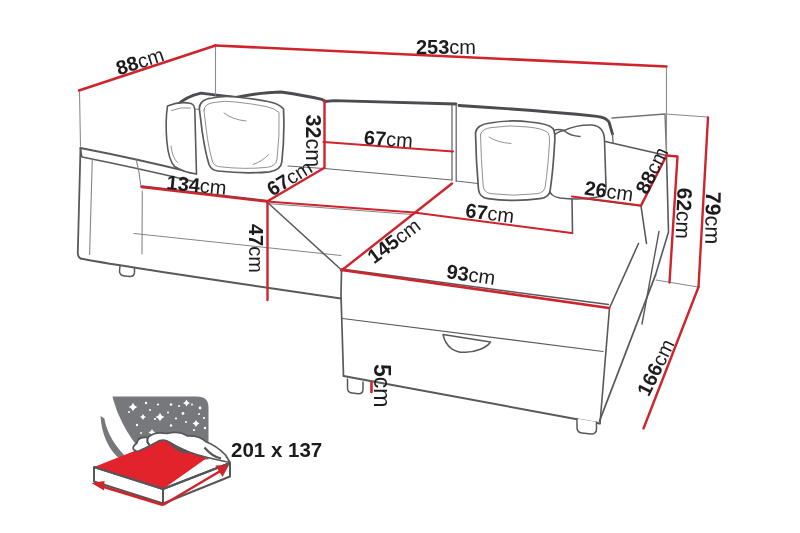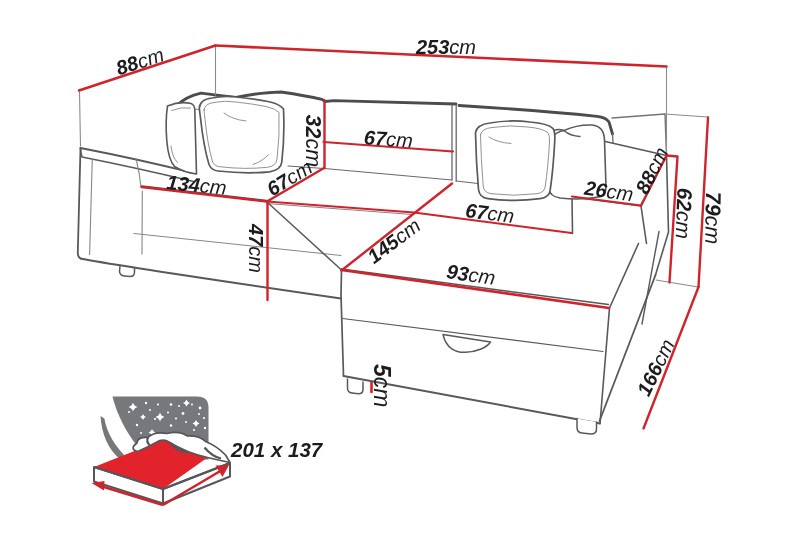--- a/index.html
+++ b/index.html
@@ -1,16 +1,16 @@
 <!DOCTYPE html>
 <html><head>
 <meta charset="utf-8">
 <style>
   html,body{margin:0;padding:0;background:#ffffff;}
-  #stage{width:800px;height:533px;position:relative;overflow:hidden;background:#ffffff;font-style:italic;}
+  #stage{width:800px;height:533px;position:relative;overflow:hidden;background:#ffffff;}
   text{font-family:"Liberation Sans", sans-serif;fill:#1c1c1e;}
   .num{font-weight:bold;}
   .cm{font-weight:normal;}
 </style>
 </head>
 <body>
 <div id="stage">
 <svg width="800" height="533" viewBox="0 0 800 533" xmlns="http://www.w3.org/2000/svg">
 
 <rect x="0" y="0" width="800" height="533" fill="#ffffff"></rect>

